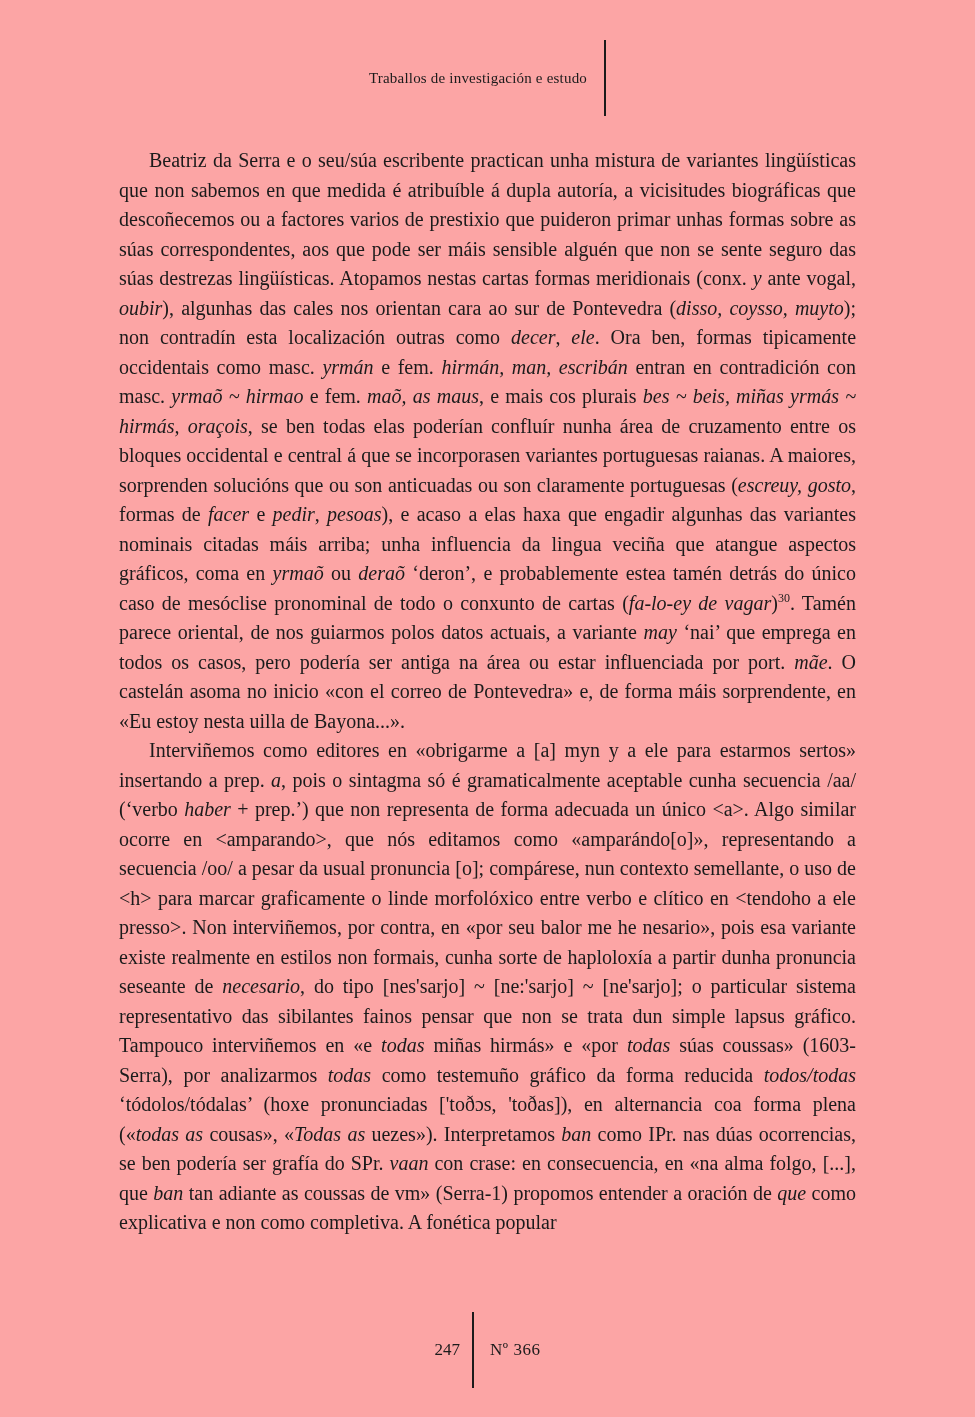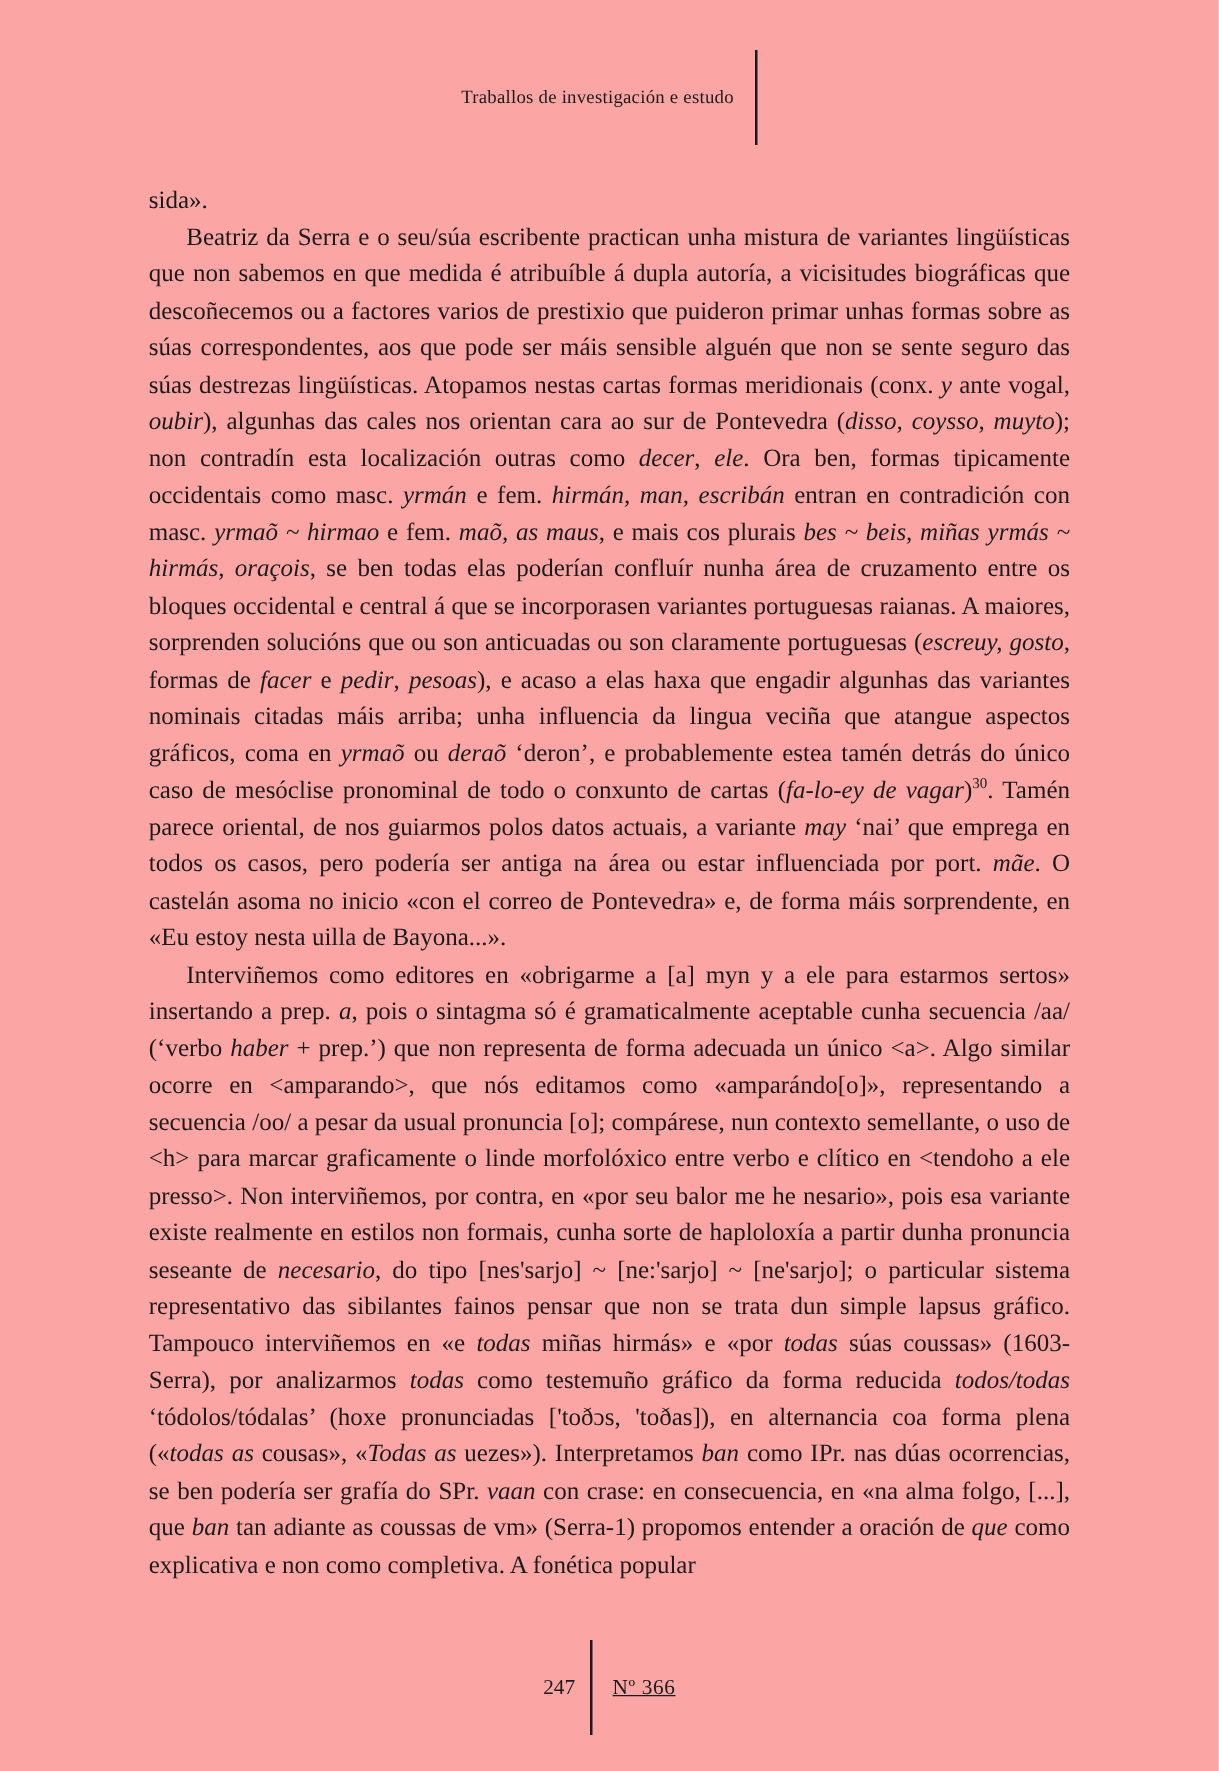--- a/index.html
+++ b/index.html
@@ -86,35 +86,33 @@
   .footer-divider {
     width: 2px;
     height: 76px;
     background: #1b1b1b;
     flex: 0 0 auto;
   }
   .footer-issue {
     font-size: 17px;
     margin-left: 16px;
     letter-spacing: 0.5px;
-    text-decoration: underline;
   }
 </style>
 </head>
 <body>
 
 <div class="page">
 
   <header class="header">
     <span class="header-left">Traballos de investigación e estudo</span>
     <span class="header-divider"></span>
   </header>
 
   <main class="text-block">
-      <p><span>sida».</span></p>
       <p class="indent"><span>Beatriz da Serra e o seu/súa escribente practican unha mistura de variantes lingüísticas que non sabemos en que medida é atribuíble á dupla autoría, a vicisitudes biográficas que descoñecemos ou a factores varios de prestixio que puideron primar unhas formas sobre as súas correspondentes, aos que pode ser máis sensible alguén que non se sente seguro das súas destrezas lingüísticas. Atopamos nestas cartas formas meridionais (conx. </span><i>y</i><span> ante vogal, </span><i>oubir</i><span>), algunhas das cales nos orientan cara ao sur de Pontevedra (</span><i>disso, coysso, muyto</i><span>); non contradín esta localización outras como </span><i>decer</i><span>, </span><i>ele</i><span>. Ora ben, formas tipicamente occidentais como masc. </span><i>yrmán</i><span> e fem. </span><i>hirmán, man, escribán</i><span> entran en contradición con masc. </span><i>yrmaõ ~ hirmao</i><span> e fem. </span><i>maõ, as maus</i><span>, e mais cos plurais </span><i>bes ~ beis, miñas yrmás ~ hirmás, oraçois</i><span>, se ben todas elas poderían confluír nunha área de cruzamento entre os bloques occidental e central á que se incorporasen variantes portuguesas raianas. A maiores, sorprenden solucións que ou son anticuadas ou son claramente portuguesas (</span><i>escreuy, gosto</i><span>, formas de </span><i>facer</i><span> e </span><i>pedir</i><span>, </span><i>pesoas</i><span>), e acaso a elas haxa que engadir algunhas das variantes nominais citadas máis arriba; unha influencia da lingua veciña que atangue aspectos gráficos, coma en </span><i>yrmaõ</i><span> ou </span><i>deraõ</i><span> ‘deron’, e probablemente estea tamén detrás do único caso de mesóclise pronominal de todo o conxunto de cartas (</span><i>fa-lo-ey de vagar</i><span>)</span><sup>30</sup><span>. Tamén parece oriental, de nos guiarmos polos datos actuais, a variante </span><i>may</i><span> ‘nai’ que emprega en todos os casos, pero podería ser antiga na área ou estar influenciada por port. </span><i>mãe</i><span>. O castelán asoma no inicio «con el correo de Pontevedra» e, de forma máis sorprendente, en «Eu estoy nesta uilla de Bayona...».</span></p>
       <p class="indent"><span>Interviñemos como editores en «obrigarme a [a] myn y a ele para estarmos sertos» insertando a prep. </span><i>a</i><span>, pois o sintagma só é gramaticalmente aceptable cunha secuencia /aa/ (‘verbo </span><i>haber</i><span> + prep.’) que non representa de forma adecuada un único &lt;a&gt;. Algo similar ocorre en &lt;amparando&gt;, que nós editamos como «amparándo[o]», representando a secuencia /oo/ a pesar da usual pronuncia [o]; compárese, nun contexto semellante, o uso de &lt;h&gt; para marcar graficamente o linde morfolóxico entre verbo e clítico en &lt;tendoho a ele presso&gt;. Non interviñemos, por contra, en «por seu balor me he nesario», pois esa variante existe realmente en estilos non formais, cunha sorte de haploloxía a partir dunha pronuncia seseante de </span><i>necesario</i><span>, do tipo [nes'sarjo] ~ [ne:'sarjo] ~ [ne'sarjo]; o particular sistema representativo das sibilantes fainos pensar que non se trata dun simple lapsus gráfico. Tampouco interviñemos en «e </span><i>todas</i><span> miñas hirmás» e «por </span><i>todas</i><span> súas coussas» (1603-Serra), por analizarmos </span><i>todas</i><span> como testemuño gráfico da forma reducida </span><i>todos/todas</i><span> ‘tódolos/tódalas’ (hoxe pronunciadas ['toðɔs, 'toðas]), en alternancia coa forma plena («</span><i>todas as</i><span> cousas», «</span><i>Todas as</i><span> uezes»). Interpretamos </span><i>ban</i><span> como IPr. nas dúas ocorrencias, se ben podería ser grafía do SPr. </span><i>vaan</i><span> con crase: en consecuencia, en «na alma folgo, [...], que </span><i>ban</i><span> tan adiante as coussas de vm» (Serra-1) propomos entender a oración de </span><i>que</i><span> como explicativa e non como completiva. A fonética popular</span></p>
     </main>
 
   <footer class="footer">
     <span class="footer-page">247</span>
     <span class="footer-divider"></span>
     <span class="footer-issue">Nº 366</span>
   </footer>
 

